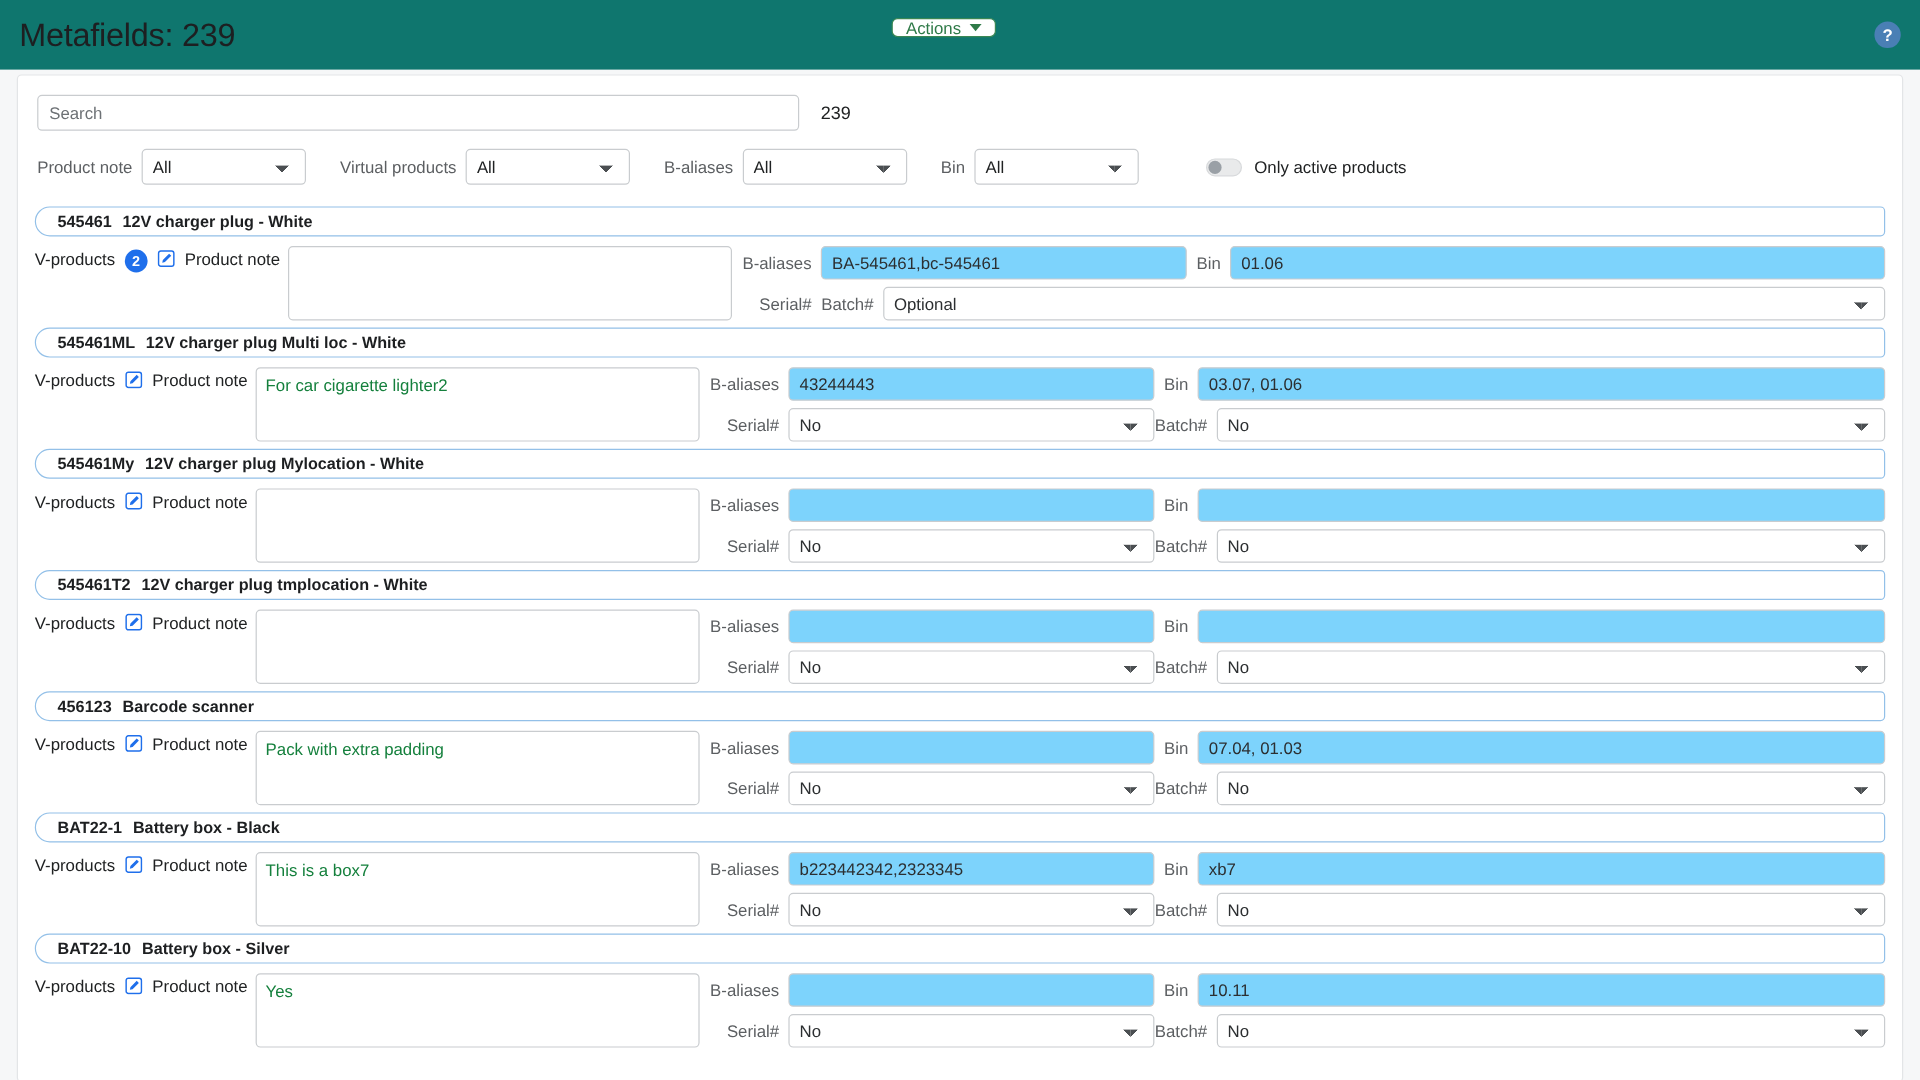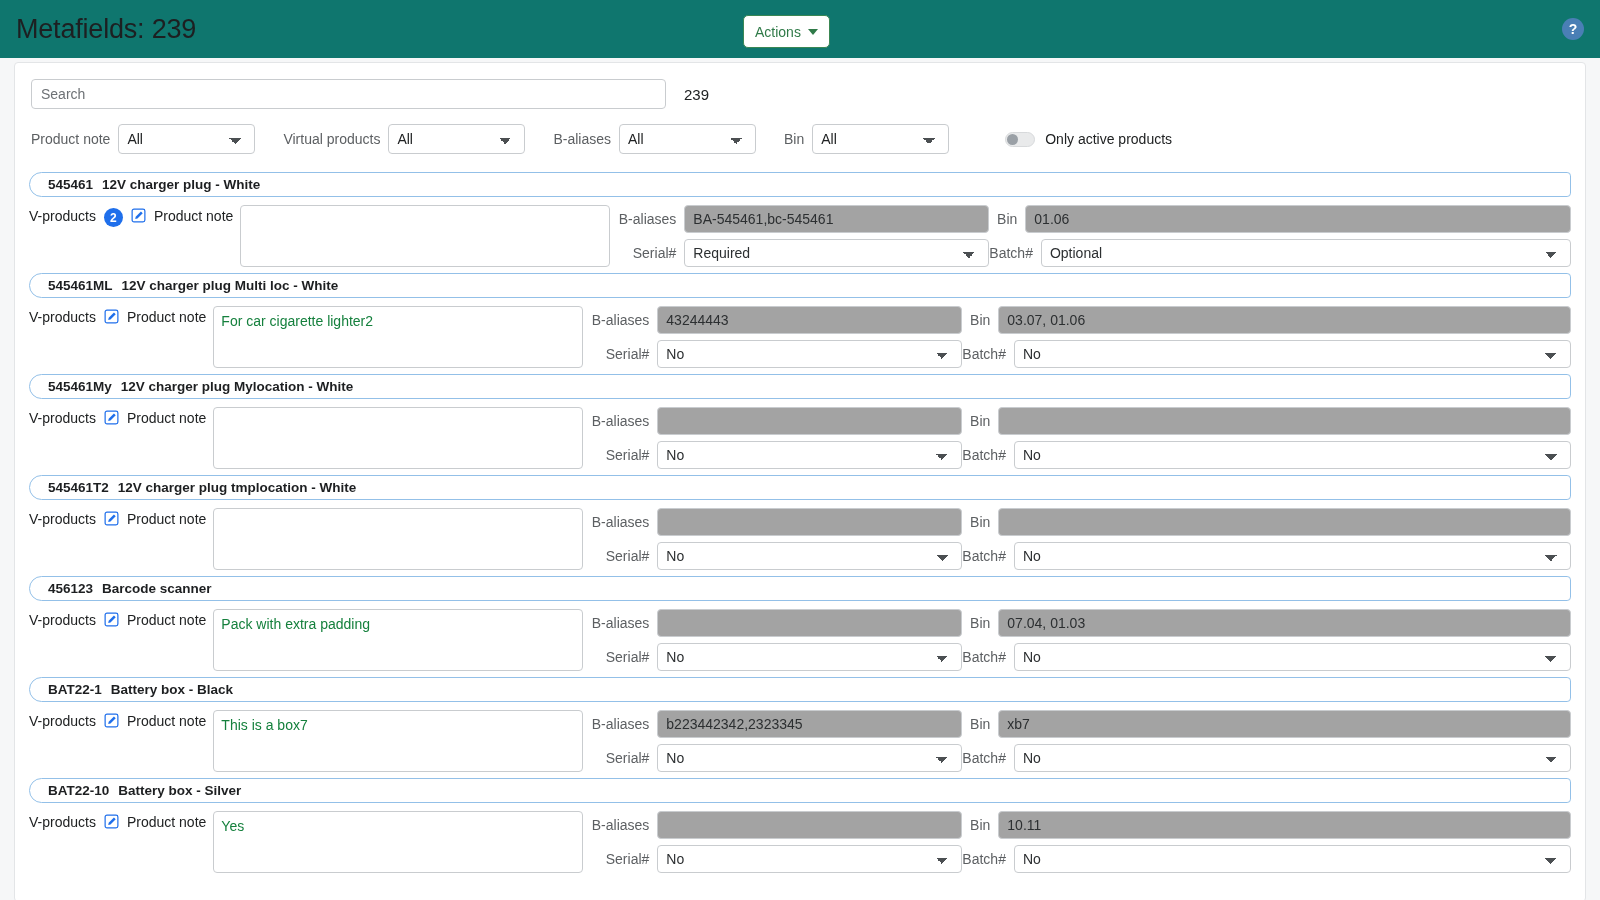--- a/index.html
+++ b/index.html
@@ -25,21 +25,21 @@
     font-size: 27px;
     font-weight: 400;
     letter-spacing: -0.2px;
     color: #1d1f21;
     white-space: nowrap;
   }
   .actions-btn {
     position: absolute;
     left: 743px;
     top: 15px;
-    height: 33px;
+    height: 16px;
     padding: 0 11px;
     background: #ffffff;
     border: 1px solid #3a8754;
     border-radius: 5px;
     color: #2f7a48;
     font-size: 14px;
     display: flex;
     align-items: center;
     gap: 7px;
     cursor: pointer;
@@ -248,21 +248,21 @@
     white-space: nowrap;
   }
   .txt {
     height: 28px;
     border: 1px solid #c9cccf;
     border-radius: 4px;
     padding: 0 8px;
     font-size: 14px;
     font-family: "Liberation Sans", sans-serif;
     color: #2c2f31;
-    background: #a3a3a3;
+    background: #7dd3fc;
   }
   .txt-alias { width: 305px; }
   .sel {
     height: 28px;
     border: 1px solid #c9cccf;
     border-radius: 4px;
     background: #fff;
     font-size: 14px;
     font-family: "Liberation Sans", sans-serif;
     color: #2c2f31;
@@ -379,21 +379,20 @@
           <textarea class="note-area" style=""></textarea>
           <div class="right-col">
             <div class="rline">
               <span class="rlabel">B-aliases</span>
               <input class="txt txt-alias" type="text" value="BA-545461,bc-545461" style="">
               <span class="bin-label">Bin</span>
               <input class="txt txt-bin" type="text" value="01.06" style="">
             </div>
             <div class="rline">
               <span class="rlabel">Serial#</span>
-              <select class="sel sel-serial"><option>Required</option></select>
               <span class="batch-label">Batch#</span>
               <select class="sel sel-batch"><option>Optional</option></select>
             </div>
           </div>
         </div>
       </div>
       <div class="prow">
         <div class="phead">
           <span class="psku">545461ML</span>
           <span class="pname">12V charger plug Multi loc - White</span>

